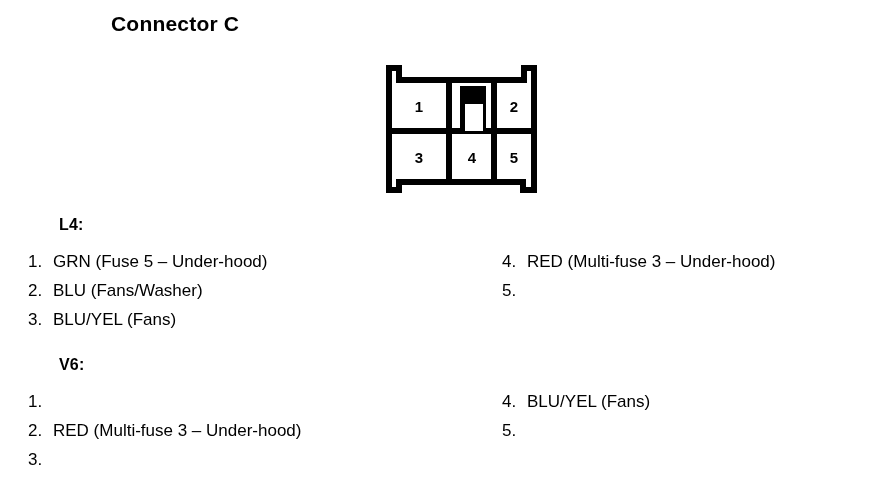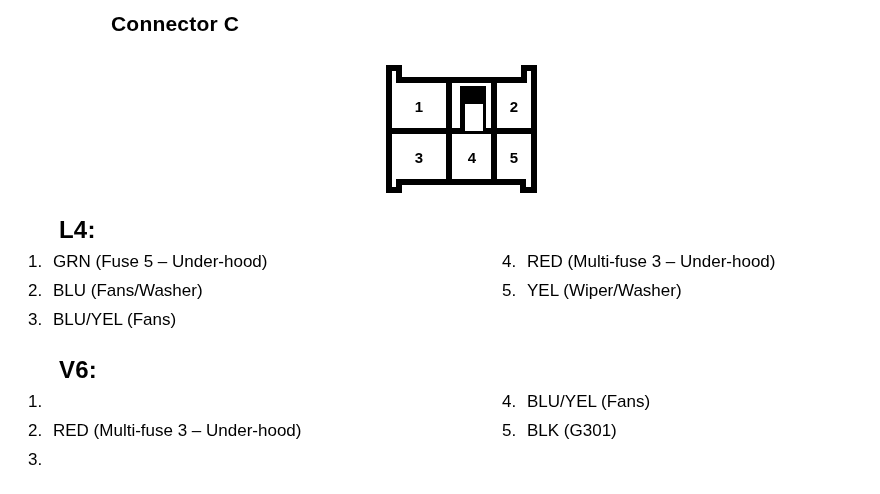--- a/index.html
+++ b/index.html
@@ -53,21 +53,21 @@
     left: 0;
     width: 880px;
   }
   #pinout-section-l4 { top: 216px; }
   #pinout-section-v6 { top: 356px; }
 
   .section-heading {
     position: absolute;
     left: 59px;
     top: 0;
-    font-size: 24px;
+    font-size: 16px;
     font-weight: bold;
     letter-spacing: 0.2px;
   }
 
   .pin-list {
     position: absolute;
     top: 36px;
     margin: 0;
     padding: 0;
     list-style: none;
@@ -148,21 +148,20 @@
     </li>
   </ul>
 
   <ul class="pin-list pin-list-right">
     <li class="pin-list-item">
       <span class="pin-index">4.</span>
       <span class="pin-desc">RED (Multi-fuse 3 – Under-hood)</span>
     </li>
     <li class="pin-list-item">
       <span class="pin-index">5.</span>
-      <span class="pin-desc">YEL (Wiper/Washer)</span>
     </li>
   </ul>
 </div>
 
 <div class="pinout-section" id="pinout-section-v6">
 
   <div class="section-heading">V6:</div>
 
   <ul class="pin-list pin-list-left">
     <li class="pin-list-item">
@@ -177,16 +176,15 @@
     </li>
   </ul>
 
   <ul class="pin-list pin-list-right">
     <li class="pin-list-item">
       <span class="pin-index">4.</span>
       <span class="pin-desc">BLU/YEL (Fans)</span>
     </li>
     <li class="pin-list-item">
       <span class="pin-index">5.</span>
-      <span class="pin-desc">BLK (G301)</span>
     </li>
   </ul>
 </div>
 
 </body></html>

